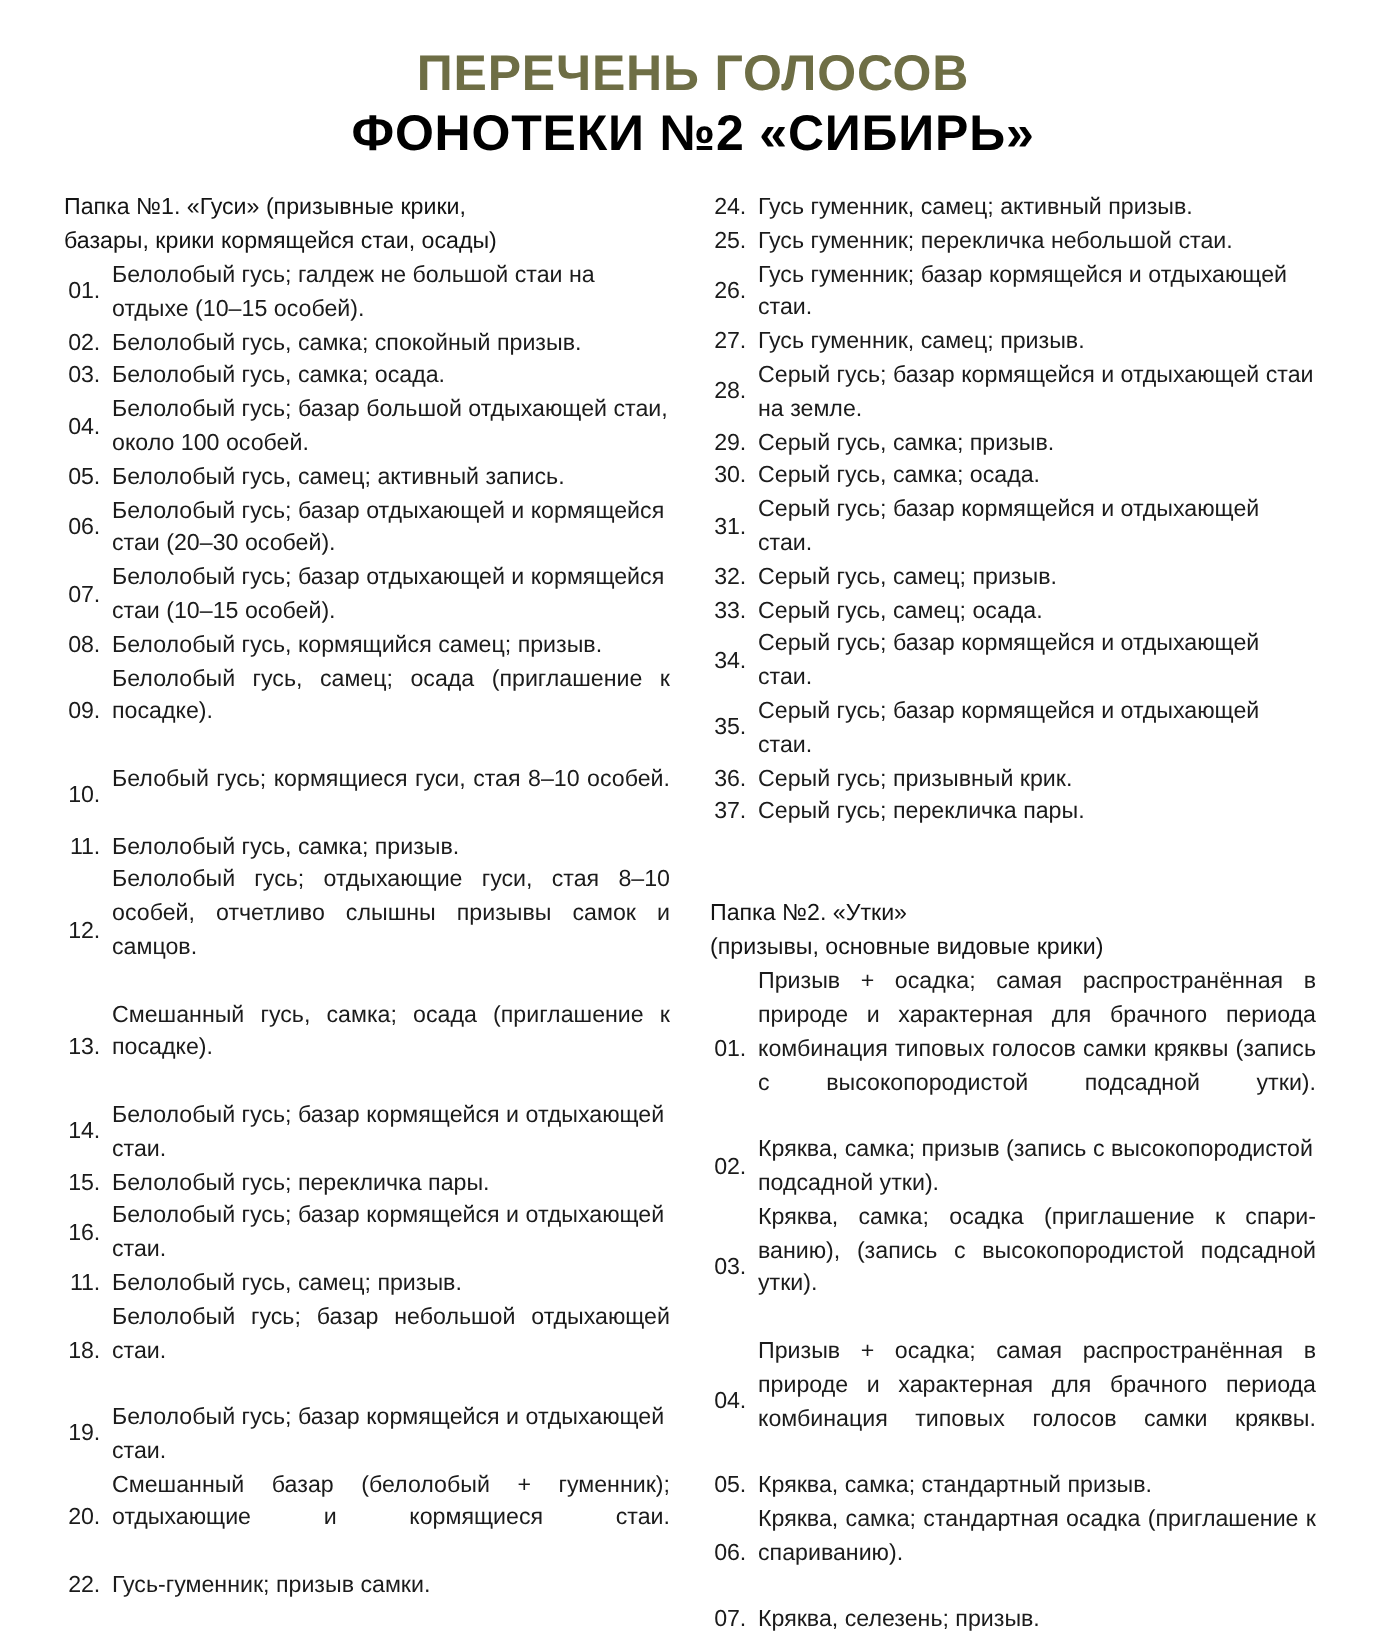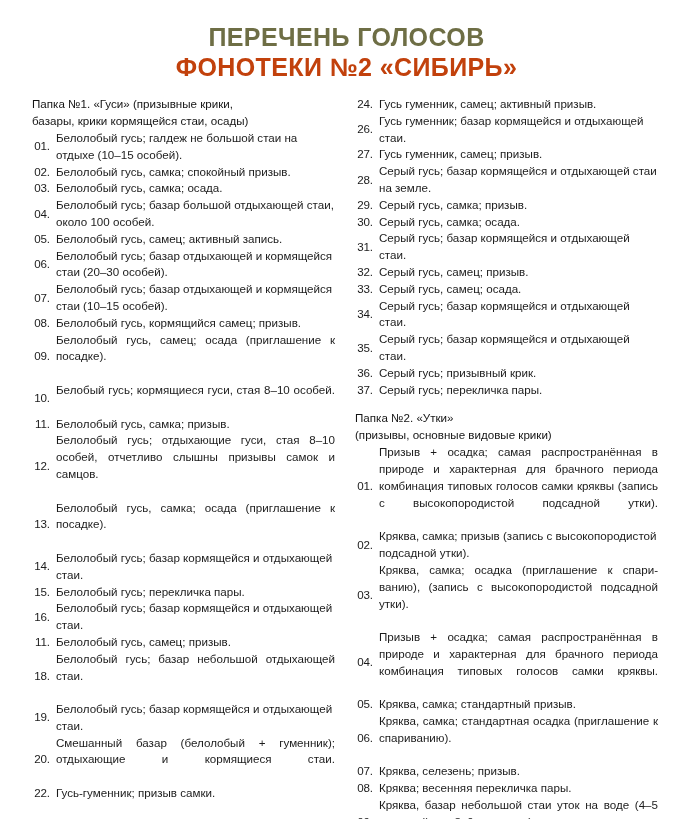--- a/index.html
+++ b/index.html
@@ -55,21 +55,21 @@
 
   
   .section-head {
     font-weight: normal;
     font-size: 11.6px;
     line-height: 16.5px;
     color: #141414;
     margin: 0 0 1px 0;
   }
   .section-head.spaced {
-    margin-top: 12px;
+    margin-top: 34px;
   }
 
   
   ol.voice-list {
     list-style: none;
     margin: 0;
     padding: 0;
   }
   ol.voice-list > li {
     display: flex;
@@ -110,21 +110,21 @@
   }
   li.nojust .txt::after { content: none; }
 </style>
 </head>
 <body style="background: rgb(255, 255, 255); color: rgb(27, 27, 27);">
 
 <div class="page">
 
   <div class="title-block">
     <div class="title-line" style="color: rgb(110, 110, 69);">ПЕРЕЧЕНЬ ГОЛОСОВ</div>
-    <div class="title-line" style="color: #c2410c;">ФОНОТЕКИ №2 «СИБИРЬ»</div>
+    <div class="title-line" style="color: #000000;">ФОНОТЕКИ №2 «СИБИРЬ»</div>
   </div>
 
   <div class="columns">
 
     <div class="col">
       <div class="section-head">
         <div>Папка №1. «Гуси» (призывные крики,</div>
         <div>базары, крики кормящейся стаи, осады)</div>
       </div>
       <ol class="voice-list">
@@ -171,21 +171,21 @@
           <li class="nojust">
             <span class="num">11.</span>
             <span class="txt">Белолобый гусь, самка; призыв.</span>
           </li>
           <li>
             <span class="num">12.</span>
             <span class="txt">Белолобый гусь; отдыхающие гуси, стая 8–10 особей, отчетливо слышны призывы са­мок и самцов.</span>
           </li>
           <li>
             <span class="num">13.</span>
-            <span class="txt">Белолобый гусь, самка; осада (приглашение к посадке).</span>
+            <span class="txt">Смешанный гусь, самка; осада (приглашение к посадке).</span>
           </li>
           <li class="nojust">
             <span class="num">14.</span>
             <span class="txt">Белолобый гусь; базар кормящейся и отдыха­ющей стаи.</span>
           </li>
           <li class="nojust">
             <span class="num">15.</span>
             <span class="txt">Белолобый гусь; перекличка пары.</span>
           </li>
           <li class="nojust">
@@ -213,20 +213,24 @@
             <span class="txt">Гусь-гуменник; призыв самки.</span>
           </li>
         </ol>
     </div>
 
     <div class="col">
       <ol class="voice-list">
           <li class="nojust">
             <span class="num">24.</span>
             <span class="txt">Гусь гуменник, самец; активный призыв.</span>
+          </li>
+          <li class="nojust">
+            <span class="num">25.</span>
+            <span class="txt">Гусь гуменник; перекличка небольшой стаи.</span>
           </li>
           <li class="nojust">
             <span class="num">26.</span>
             <span class="txt">Гусь гуменник; базар кормящейся и отдыхаю­щей стаи.</span>
           </li>
           <li class="nojust">
             <span class="num">27.</span>
             <span class="txt">Гусь гуменник, самец; призыв.</span>
           </li>
           <li class="nojust">

